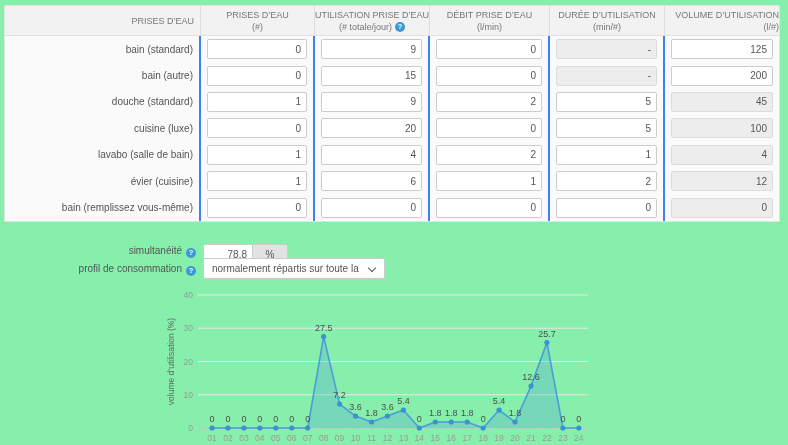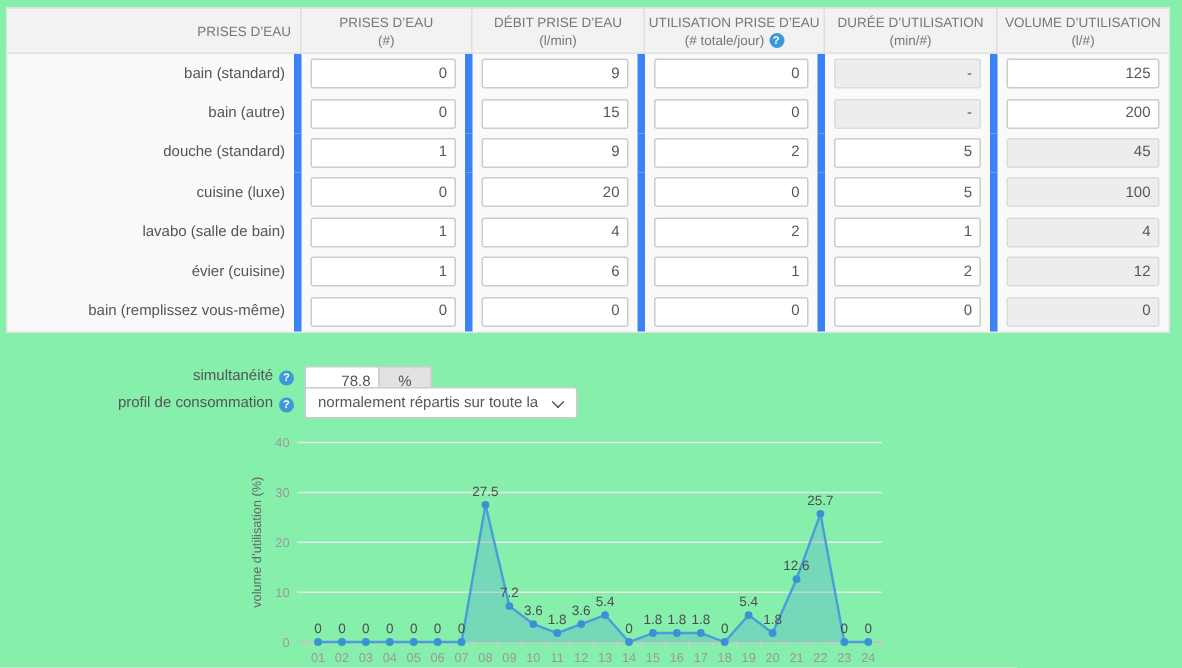--- a/index.html
+++ b/index.html
@@ -5,25 +5,25 @@
   html,body{margin:0;padding:0;}
   body{background:#fafafa;font-family:"Liberation Sans",sans-serif;}
   #root{position:relative;width:788px;height:445px;background:#86efac;overflow:hidden;}
 
   
   .tbl{position:absolute;left:4px;top:5px;width:774px;border:1px solid #e2e2e2;background:#fafafa;}
   .thead,.trow{display:grid;grid-template-columns:196px 114px 115px 120px 115px 114px;}
   .thead{background:#f2f2f2;border-bottom:1px solid #e0e0e0;height:29px;}
   .th{display:flex;flex-direction:column;align-items:center;justify-content:center;
       border-right:1px solid #ddd;color:#777;font-size:9px;line-height:12px;text-align:center;}
-  .th:last-child{border-right:none;}
+  .th:last-child{border-right:none;align-items:flex-end;}
   .th.lbl{align-items:flex-end;padding-right:6px;box-sizing:border-box;}
   .th .u{display:flex;align-items:center;gap:3px;}
   .trow{height:26.4px;}
-  .td{display:flex;align-items:center;justify-content:center;border-right:5px solid #3b82f6;}
+  .td{display:flex;align-items:center;justify-content:center;border-right:2px solid #3b82f6;}
   .td:last-child{border-right:none;}
   .td.lbl{justify-content:flex-end;padding-right:6px;box-sizing:border-box;
           color:#555;font-size:10px;}
   .inp{width:calc(100% - 12px);height:20px;box-sizing:border-box;border:1px solid #ccc;
        border-radius:2px;background:#fff;color:#555;font-size:10px;text-align:right;
        padding:0 5px;font-family:"Liberation Sans",sans-serif;}
   .inp:disabled{background:#ededed;border-color:#dcdcdc;color:#555;}
 
   
   .qicon{display:inline-block;width:10px;height:10px;border-radius:50%;background:#3b99d8;
@@ -58,29 +58,29 @@
   <div class="tbl">
     <div class="thead">
       <div class="th lbl">
           <span>PRISES D’EAU</span>
         </div>
       <div class="th">
           <span>PRISES D’EAU</span>
           <span>(#)</span>
         </div>
       <div class="th">
-          <span>DÉBIT PRISE D’EAU</span>
-          <span>(l/min)</span>
-        </div>
-      <div class="th">
           <span>UTILISATION PRISE D’EAU</span>
           <span class="u">
             <span>(# totale/jour)</span>
             <span class="qicon">?</span>
           </span>
+        </div>
+      <div class="th">
+          <span>DÉBIT PRISE D’EAU</span>
+          <span>(l/min)</span>
         </div>
       <div class="th">
           <span>DURÉE D’UTILISATION</span>
           <span>(min/#)</span>
         </div>
       <div class="th">
           <span>VOLUME D’UTILISATION</span>
           <span>(l/#)</span>
         </div>
     </div>

